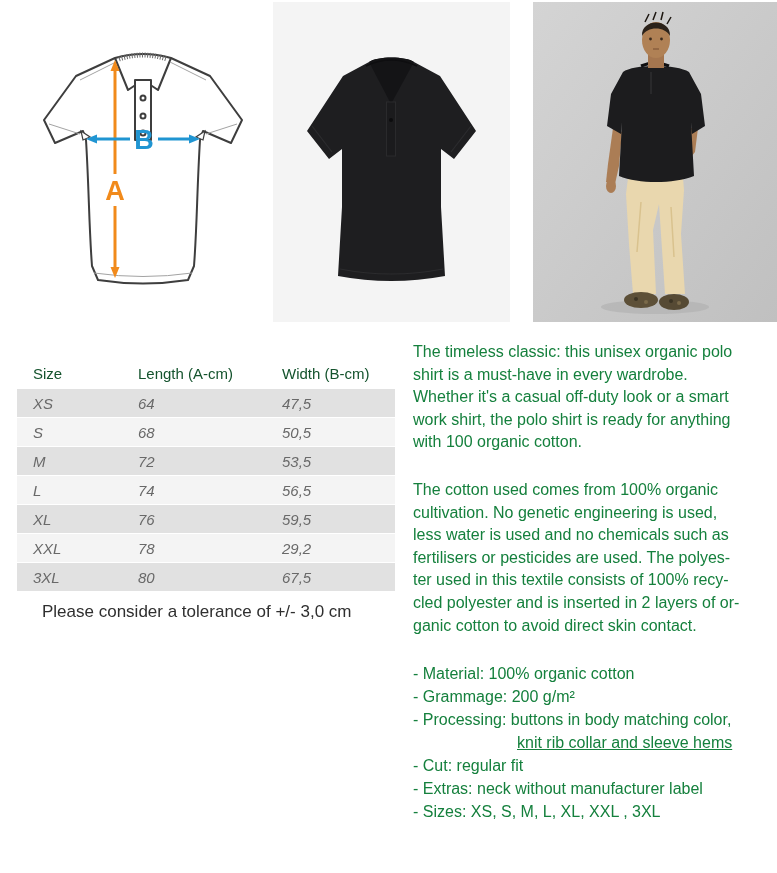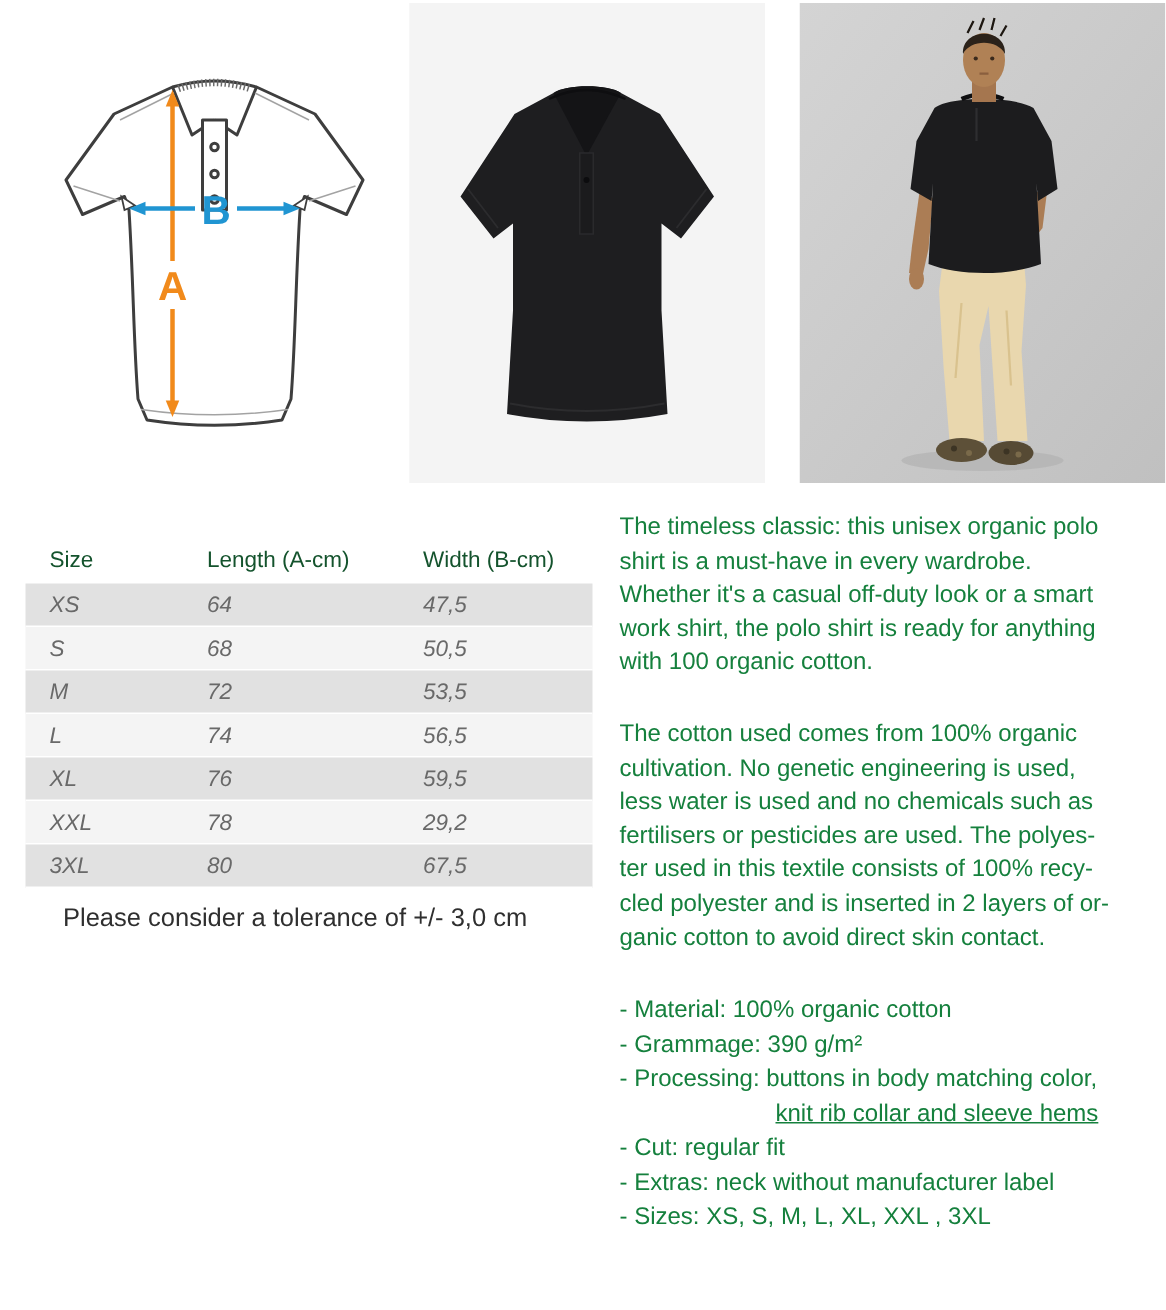--- a/index.html
+++ b/index.html
@@ -212,20 +212,20 @@
 with 100 organic cotton.</p>
   <p>The cotton used comes from 100% organic
 cultivation. No genetic engineering is used,
 less water is used and no chemicals such as
 fertilisers or pesticides are used. The polyes-
 ter used in this textile consists of 100% recy-
 cled polyester and is inserted in 2 layers of or-
 ganic cotton to avoid direct skin contact.</p>
   <div class="specs">
     <div>- Material: 100% organic cotton</div>
-    <div>- Grammage: 390 g/m²</div>
+    <div>- Grammage: 200 g/m²</div>
     <div>- Processing: buttons in body matching color,</div>
     <div class="spec-indent">knit rib collar and sleeve hems</div>
     <div>- Cut: regular fit</div>
     <div>- Extras: neck without manufacturer label</div>
     <div>- Sizes: XS, S, M, L, XL, XXL , 3XL</div>
   </div>
 </div>
 
 </body></html>

